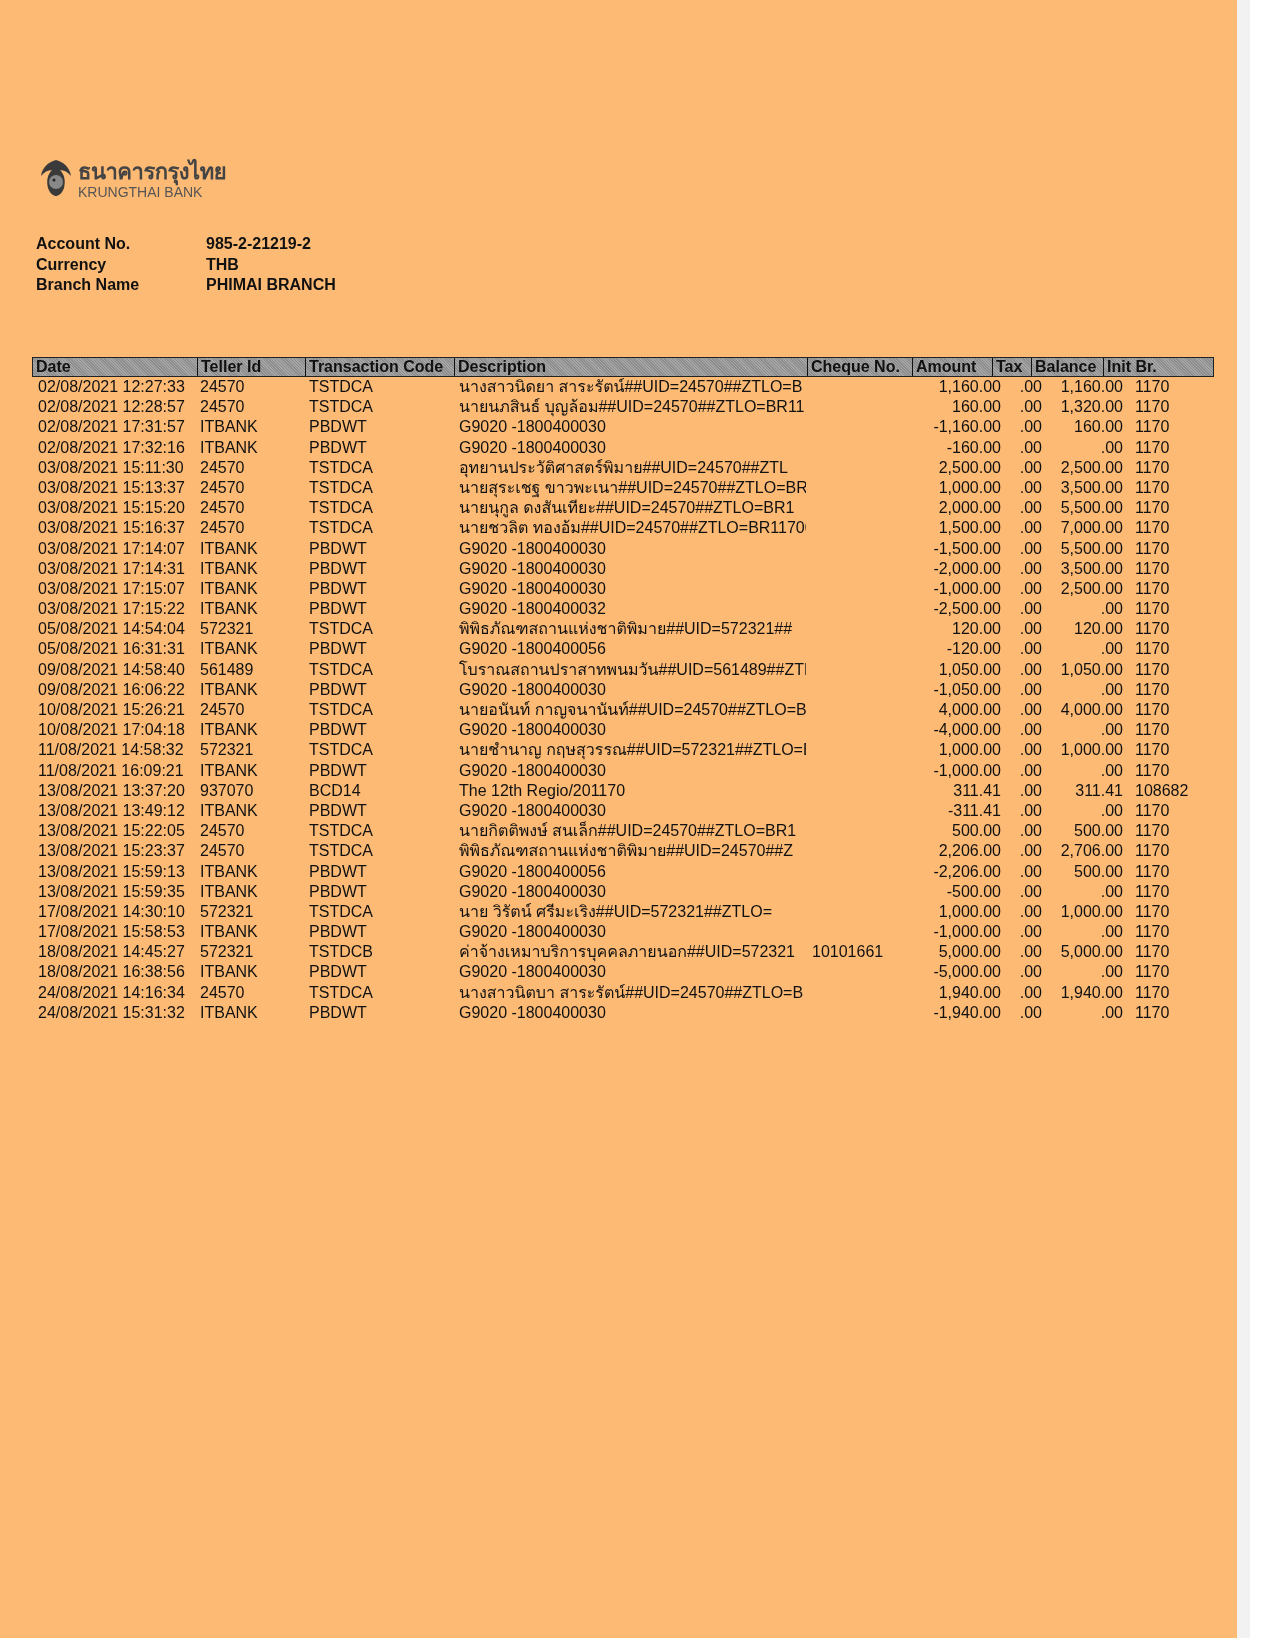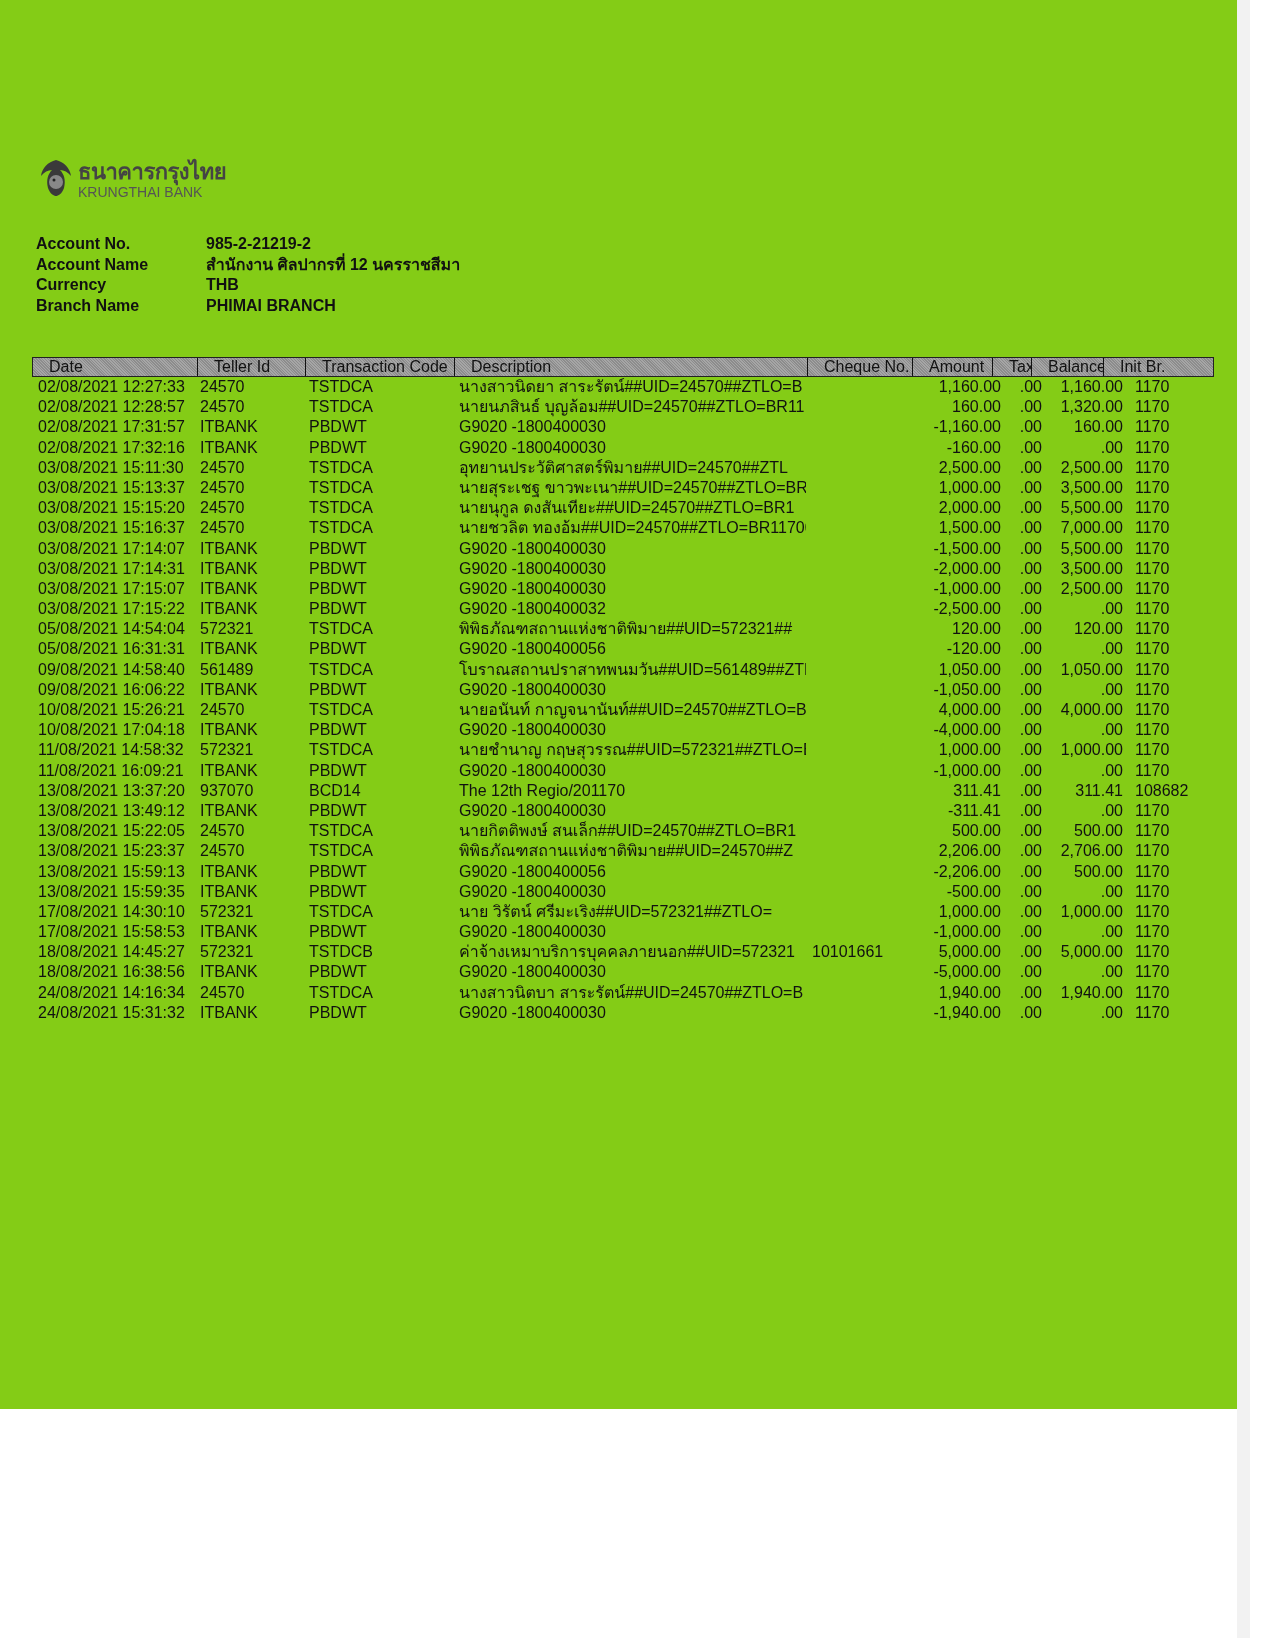--- a/index.html
+++ b/index.html
@@ -1,30 +1,30 @@
 <!DOCTYPE html>
 <html><head>
 <meta charset="utf-8">
 <style>
   html, body { margin:0; padding:0; background:#fff; }
   body { width:1263px; height:1638px; position:relative; font-family:"Liberation Sans", sans-serif; color:#111; overflow:hidden; }
-  .page { position:absolute; left:0; top:0; width:1250px; height:1409px; background:#84cc16; }
+  .page { position:absolute; left:0; top:0; width:1250px; height:1638px; background:#fdba74; }
   .edge { position:absolute; right:0; top:0; width:13px; height:1638px; background:#f2f2f2; }
   .logo { position:absolute; left:38px; top:158px; display:flex; align-items:center; }
   .logo svg { width:36px; height:40px; }
   .logo-text { margin-left:4px; line-height:1; }
   .logo-th { font-size:22px; font-weight:bold; color:#444; letter-spacing:-0.5px; }
   .logo-en { font-size:14px; color:#555; margin-top:2px; }
   .info { position:absolute; left:36px; top:234px; font-size:16px;font-weight:bold; }
   .info-row { display:flex; height:20.6px; line-height:20.6px; }
   .info-label { width:170px; }
   .table { position:absolute; left:32px; top:357px; width:1182px; font-size:16px; }
   .thead { display:flex; height:20px; background:#9a9a9a; border:1px solid #222; box-sizing:border-box;
     background-image:repeating-linear-gradient(45deg,#8c8c8c 0 1px,#a6a6a6 1px 2px); }
-  .th { font-weight:normal; line-height:18px; padding-left:16px; border-left:1.5px solid #111; box-sizing:border-box; white-space:nowrap; overflow:hidden; }
+  .th { font-weight:bold; line-height:18px; padding-left:3px; border-left:1.5px solid #111; box-sizing:border-box; white-space:nowrap; overflow:hidden; }
   .th:first-child { border-left:none; }
   .row { display:flex; height:20.2px; line-height:20.2px; }
   .c { white-space:nowrap; overflow:hidden; box-sizing:border-box; }
   .c-date { width:164px; padding-left:6px; }
   .c-teller { width:108px; padding-left:4px; }
   .c-code { width:149px; padding-left:5px; }
   .c-desc { width:353px; padding-left:6px; }
   .c-cheque { width:105px; padding-left:6px; }
   .c-amount { width:90px; text-align:right; }
   .c-tax { width:41px; text-align:right; }
@@ -50,24 +50,20 @@
       <div class="logo-en">KRUNGTHAI BANK</div>
     </div>
   </div>
 
   <div class="info">
     <div class="info-row">
       <span class="info-label">Account No.</span>
       <span>985-2-21219-2</span>
     </div>
     <div class="info-row">
-      <span class="info-label">Account Name</span>
-      <span>สำนักงาน ศิลปากรที่ 12 นครราชสีมา</span>
-    </div>
-    <div class="info-row">
       <span class="info-label">Currency</span>
       <span>THB</span>
     </div>
     <div class="info-row">
       <span class="info-label">Branch Name</span>
       <span>PHIMAI BRANCH</span>
     </div>
   </div>
 
   <div class="table">

